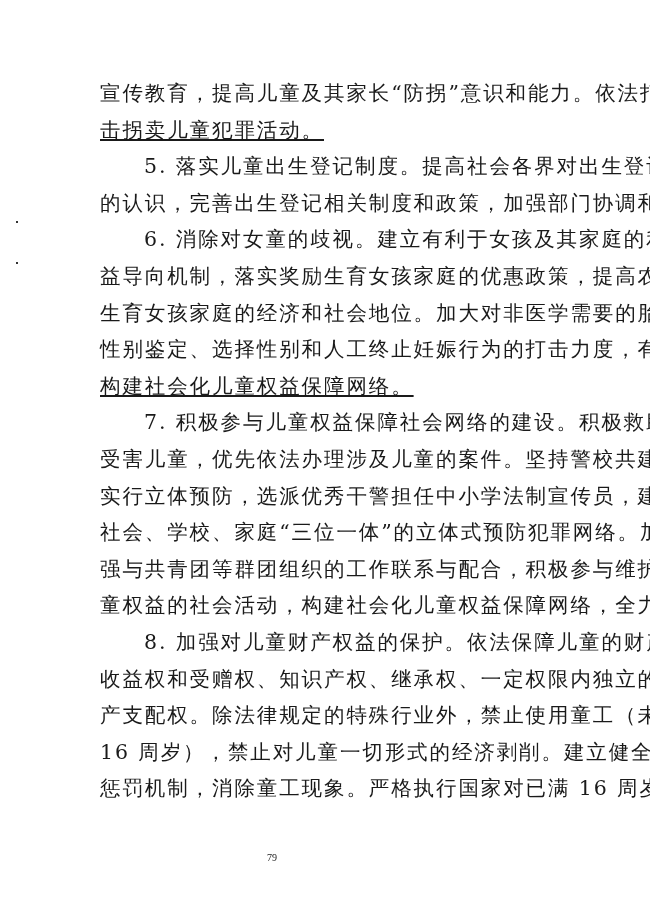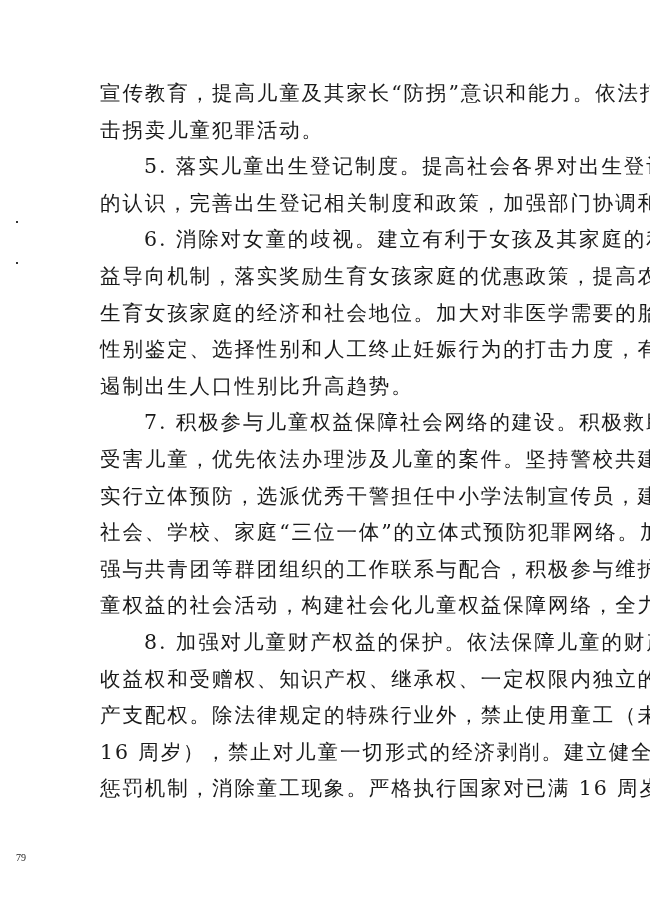--- a/index.html
+++ b/index.html
@@ -8,25 +8,25 @@
     font-family: "DejaVu Serif", "Liberation Serif", serif; color: #1a1a1a;
   }
   .page { position: absolute; left: 0; top: 0; width: 650px; height: 920px; }
   .body-text {
     position: absolute; left: 100px; top: 75px; width: 452px;
   }
   .line {
     height: 36.6px; line-height: 36.6px; font-size: 20.5px; white-space: nowrap;
     letter-spacing: 1.9px; text-align: justify; text-align-last: justify;
   }
-  .line.last { text-align-last: left; }
+  .line.last { text-align-last: left; text-decoration: underline; }
   .line.indent { padding-left: 44px; }
   .page-number {
-    position: absolute; left: 0; width: 544px; top: 852px; text-align: left;
-    font-size: 10px; font-family: "Liberation Serif", serif; color: #222; padding-left: 16px;
+    position: absolute; left: 0; width: 544px; top: 852px; text-align: center;
+    font-size: 10px; font-family: "Liberation Serif", serif; color: #222;
   }
   .margin-dot {
     position: absolute; width: 2px; height: 2px; background: #333;
   }
 </style>
 </head>
 <body>
 
 <div class="page">
   <div class="margin-dot" style="left:16px; top:221px;"></div>
@@ -42,21 +42,21 @@
     <div>
       <div class="line indent">5. 落实儿童出生登记制度。提高社会各界对出生登记</div>
       <div class="line">的认识，完善出生登记相关制度和政策，加强部门协调和信</div>
     </div>
 
     <div>
       <div class="line indent">6. 消除对女童的歧视。建立有利于女孩及其家庭的利</div>
       <div class="line">益导向机制，落实奖励生育女孩家庭的优惠政策，提高农村</div>
       <div class="line">生育女孩家庭的经济和社会地位。加大对非医学需要的胎儿</div>
       <div class="line">性别鉴定、选择性别和人工终止妊娠行为的打击力度，有效</div>
-      <div class="line last">遏制出生人口性别比升高趋势。</div>
+      <div class="line last">构建社会化儿童权益保障网络。</div>
     </div>
 
     <div>
       <div class="line indent">7. 积极参与儿童权益保障社会网络的建设。积极救助</div>
       <div class="line">受害儿童，优先依法办理涉及儿童的案件。坚持警校共建，</div>
       <div class="line">实行立体预防，选派优秀干警担任中小学法制宣传员，建立</div>
       <div class="line">社会、学校、家庭“三位一体”的立体式预防犯罪网络。加</div>
       <div class="line">强与共青团等群团组织的工作联系与配合，积极参与维护儿</div>
       <div class="line">童权益的社会活动，构建社会化儿童权益保障网络，全力维</div>
     </div>

